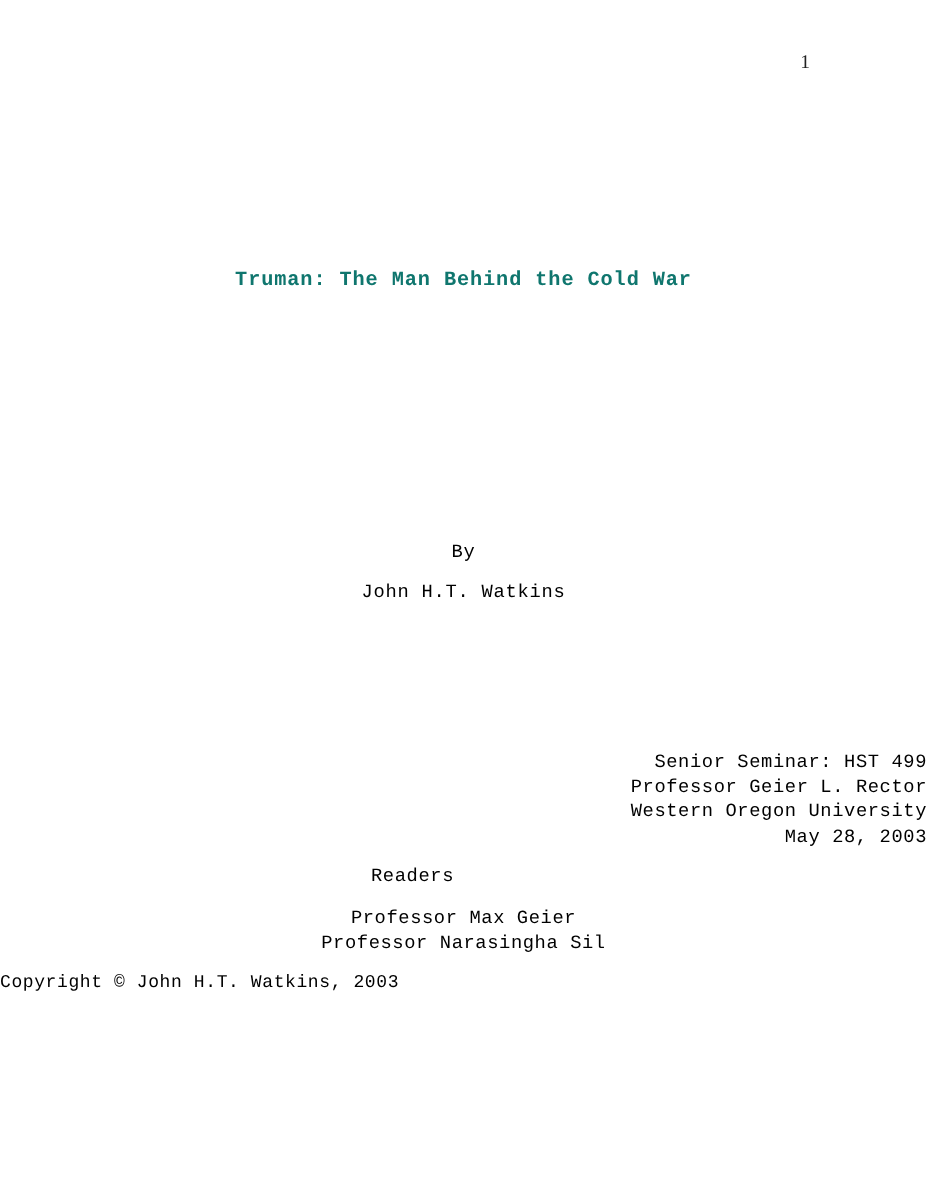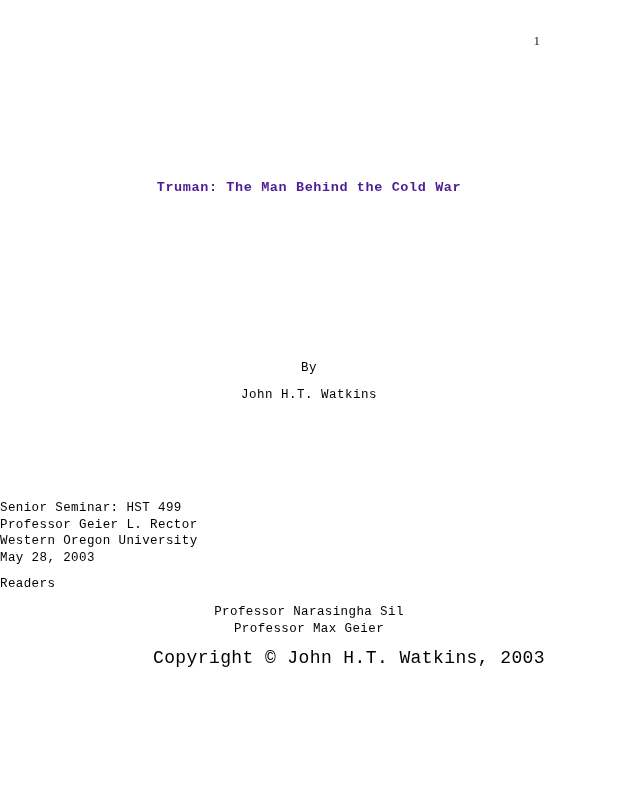--- a/index.html
+++ b/index.html
@@ -33,21 +33,21 @@
   .title {
     position: absolute;
     top: 180px;
     left: 0;
     width: 618px;
     text-align: center;
     font-family: "Liberation Mono", monospace;
     font-size: 13.5px;
     font-weight: bold;
     letter-spacing: 0.6px;
-    color: #4c1d95;
+    color: #0f766e;
   }
   .byline-by {
     position: absolute;
     top: 321px;
     left: 0;
     width: 618px;
     text-align: center;
     font-size: 12.5px;
     letter-spacing: 0.5px;
     margin-top: 40px;
@@ -60,50 +60,51 @@
     text-align: center;
     font-size: 12.5px;
     letter-spacing: 0.5px;
     margin-top: 24px;
   }
   .seminar-block {
     position: absolute;
     top: 500px;
     left: 0;
     width: 618px;
-    text-align: left;
+    text-align: right;
     font-size: 12.5px;
     line-height: 16.5px;
     letter-spacing: 0.4px;
   }
   .readers-heading {
     position: absolute;
     top: 577px;
     left: 0;
     width: 550px;
+    text-align: center;
     font-size: 12.5px;
     letter-spacing: 0.4px;
   }
   .readers-block {
     position: absolute;
     top: 604px;
     left: 0;
     width: 618px;
     text-align: center;
     font-size: 12.5px;
     line-height: 16.5px;
     letter-spacing: 0.4px;
   }
   .copyright {
     position: absolute;
     top: 648px;
     left: 0;
     width: 545px;
-    text-align: right;
-    font-size: 18px;
+    text-align: left;
+    font-size: 12px;
     letter-spacing: 0.4px;
   }
   .line {
     display: block;
     white-space: pre;
   }
 </style>
 </head>
 <body>
 
@@ -120,19 +121,19 @@
   <div class="seminar-block">
     <span class="line">Senior Seminar: HST 499</span>
     <span class="line">Professor Geier L. Rector</span>
     <span class="line">Western Oregon University</span>
     <span class="line">May 28, 2003</span>
   </div>
 
   <div class="readers-heading">Readers</div>
 
   <div class="readers-block">
+    <span class="line">Professor Max Geier</span>
     <span class="line">Professor Narasingha Sil</span>
-    <span class="line">Professor Max Geier</span>
   </div>
 
   <div class="copyright">Copyright © John H.T. Watkins, 2003</div>
 
 </div>
 
 </body></html>

